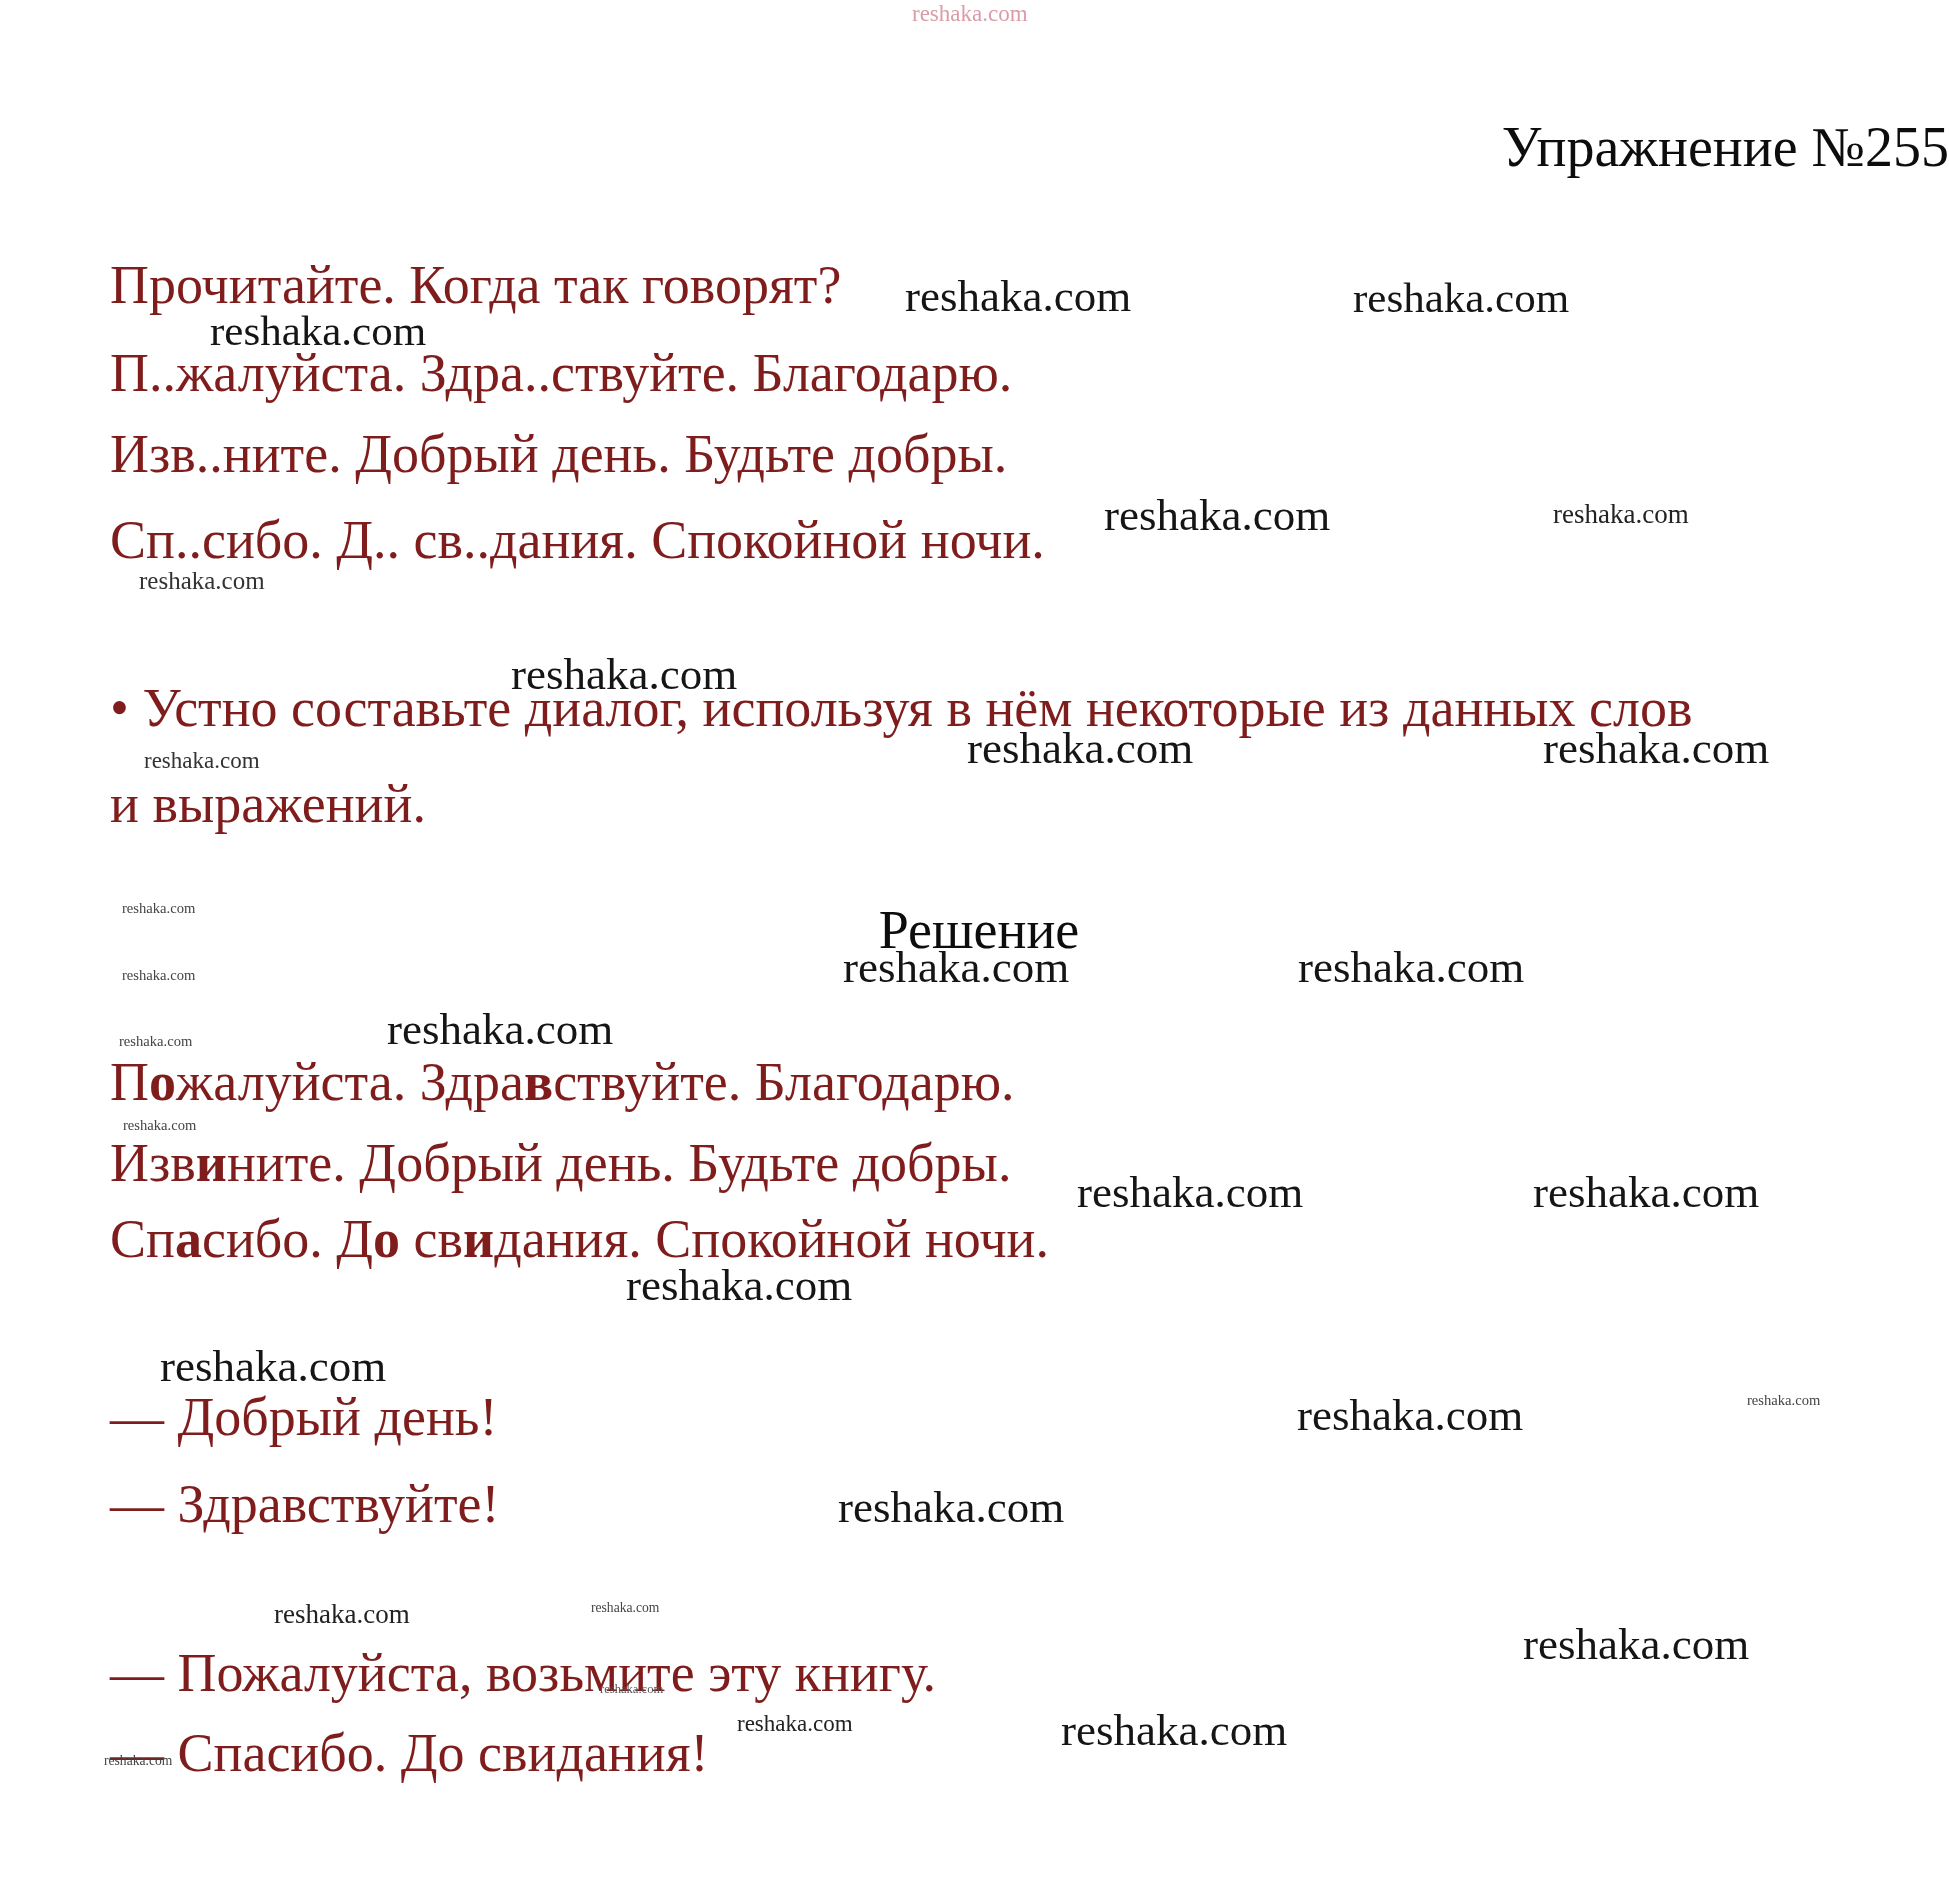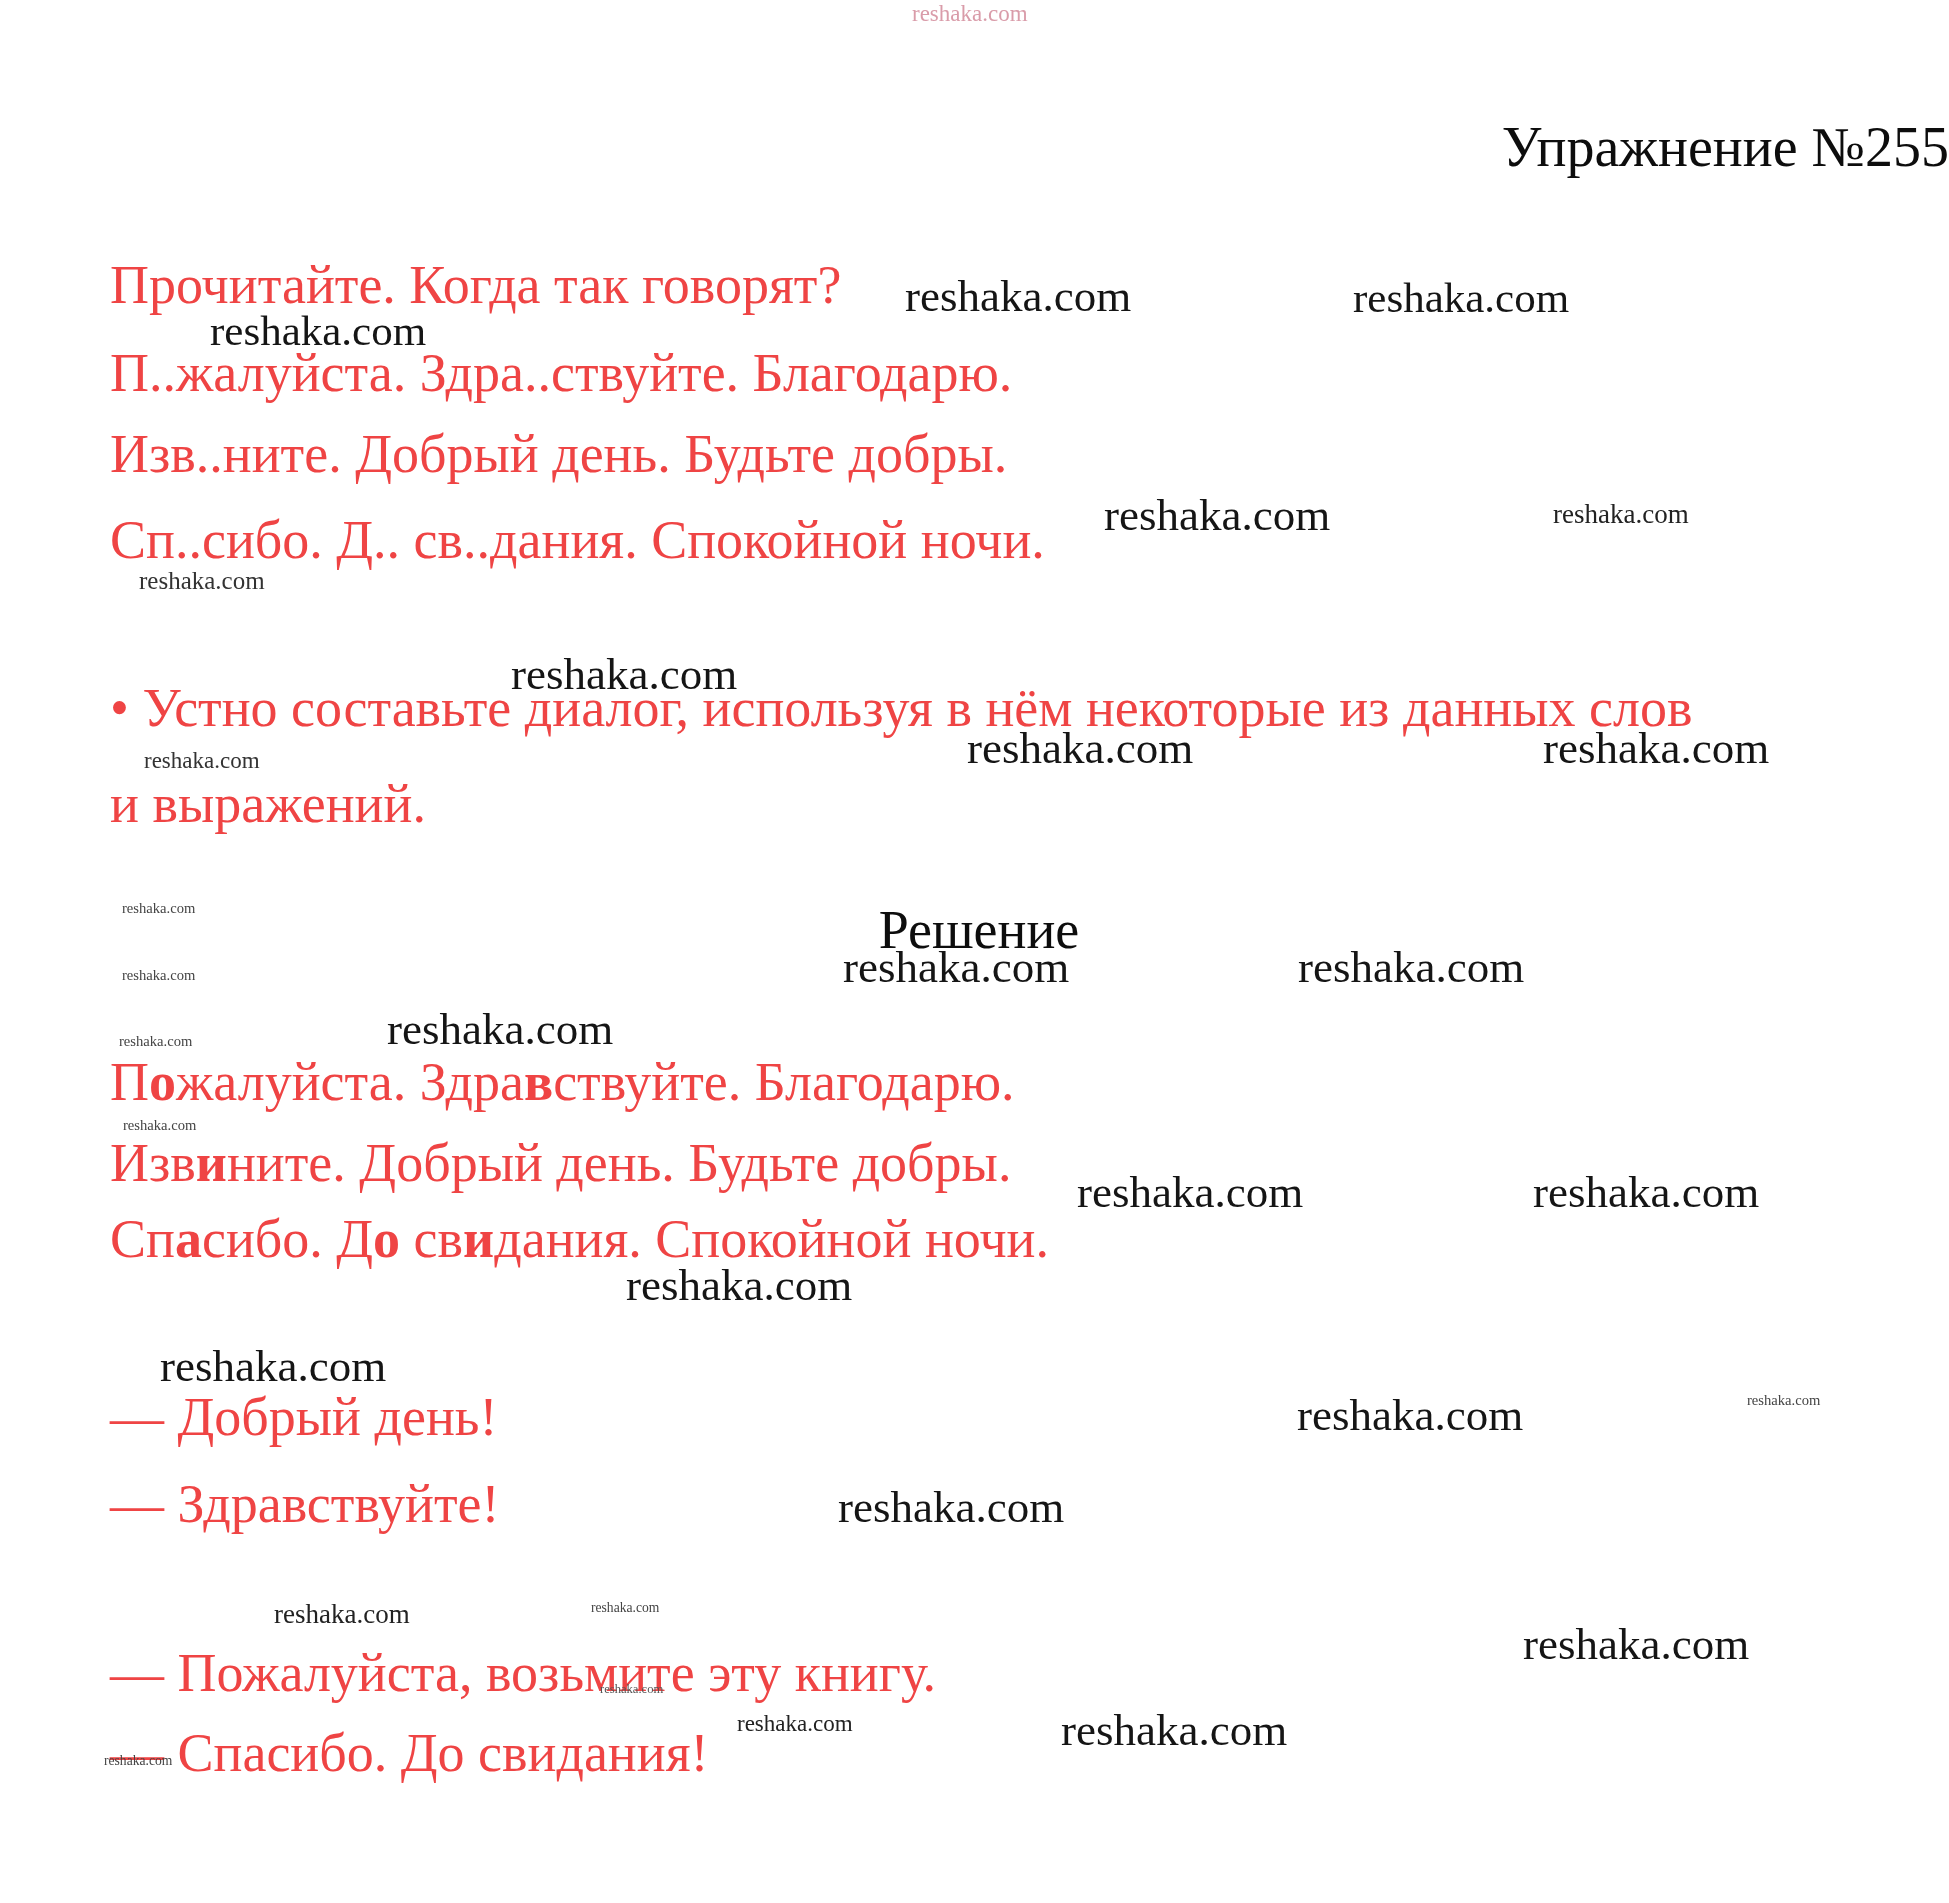--- a/index.html
+++ b/index.html
@@ -37,21 +37,21 @@
     font-weight: 400;
     margin: 0;
     font-family: "Liberation Serif", serif;
     padding-left: 9px;
   }
   .text-line {
     position: absolute;
     font-size: 54px;
     line-height: 1.15;
     white-space: nowrap;
-    color: #ef4444;
+    color: #7f1d1d;
   }
   .text-line .bold-letter {
     font-weight: 700;
   }
   .watermark {
     position: absolute;
     font-family: Liberation Serif, serif;
     font-weight: 400;
     color: #151515;
     white-space: nowrap;

